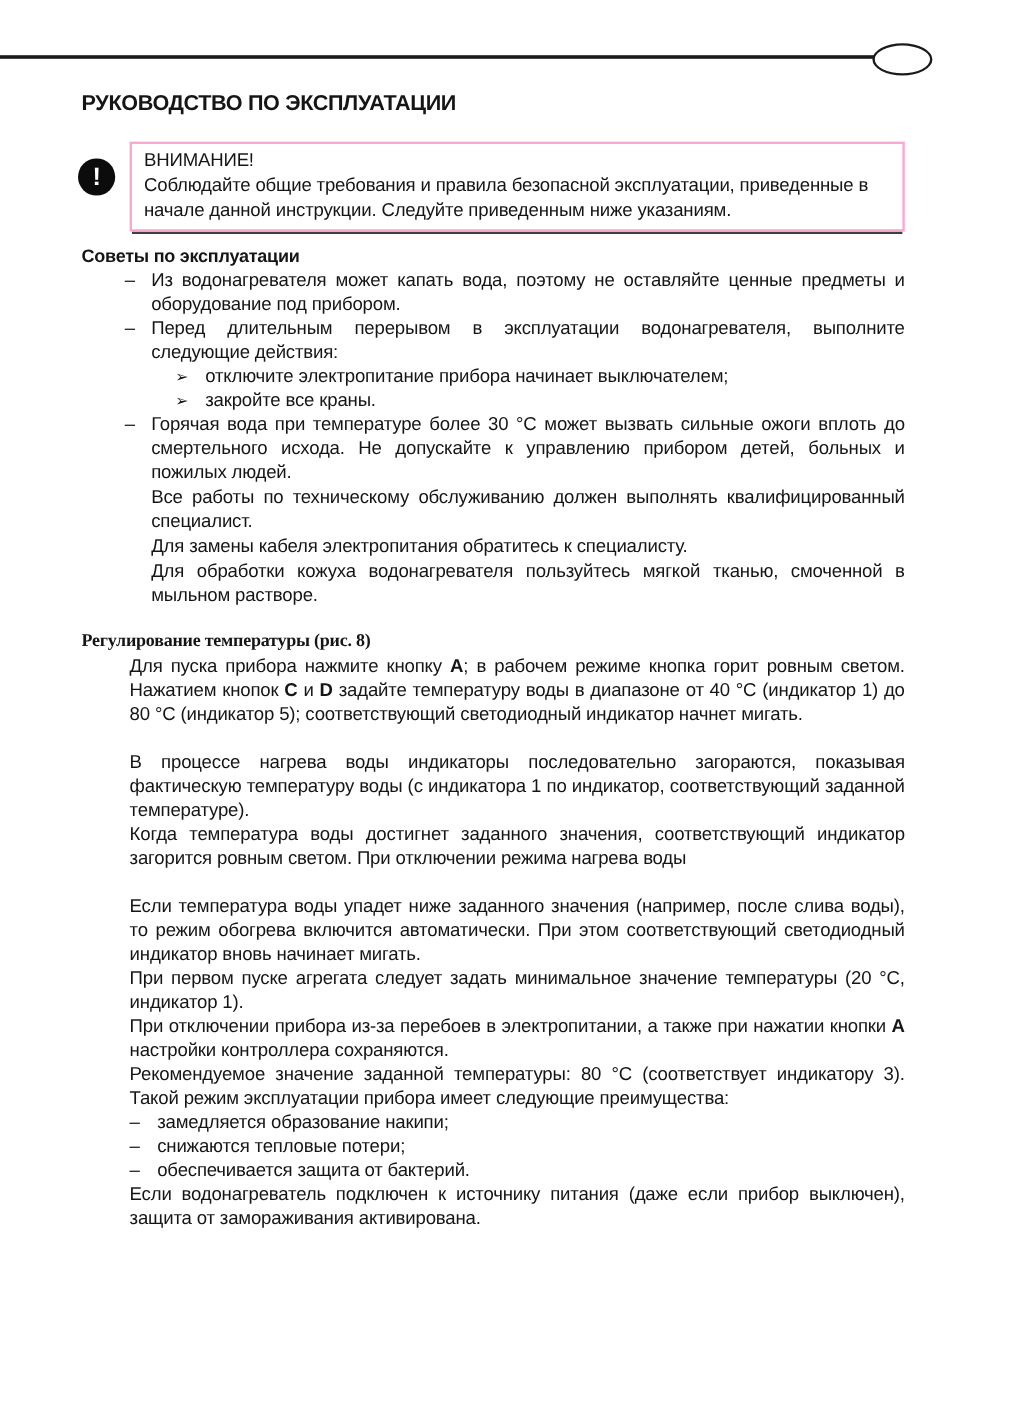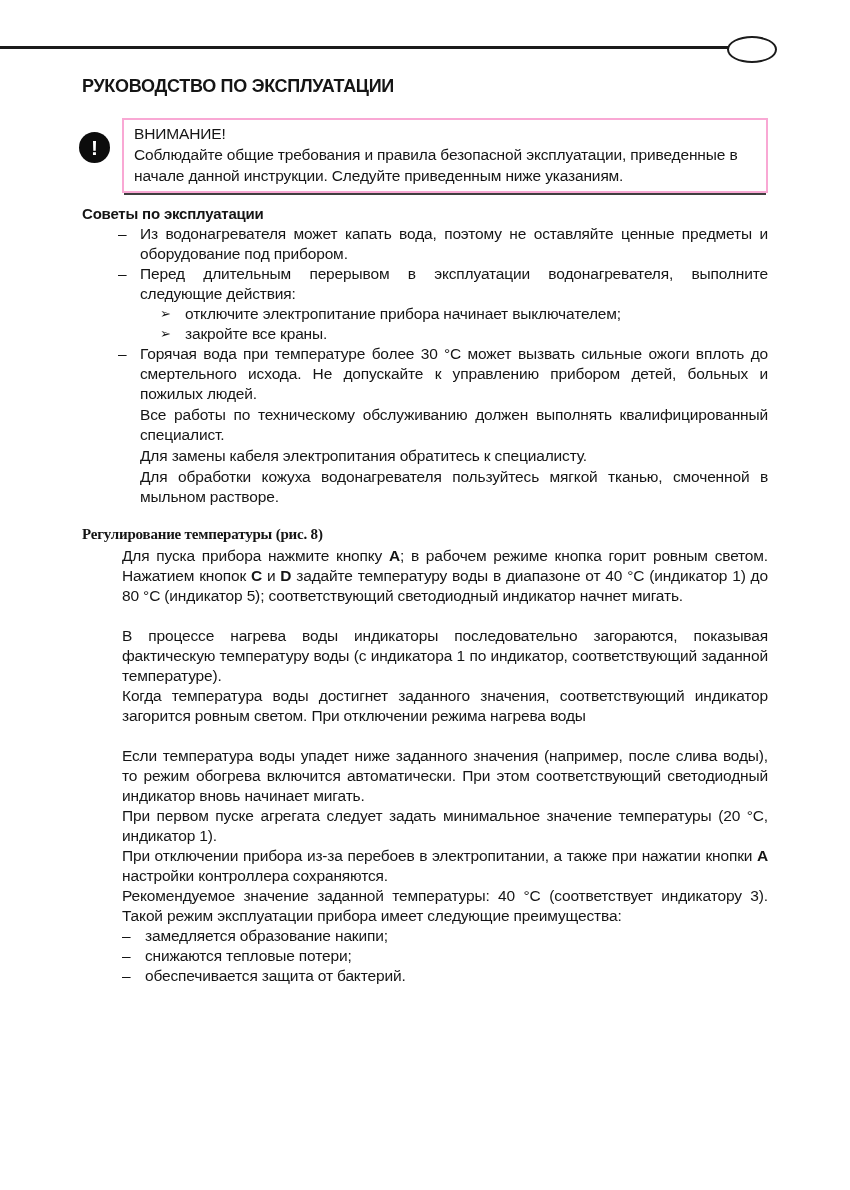--- a/index.html
+++ b/index.html
@@ -7,21 +7,21 @@
     position:relative; width:850px; height:1190px; background:#ffffff;
     overflow:hidden; color:#151515;
     font-family:"Liberation Sans", sans-serif;
   }
   .top-rule { position:absolute; left:0; top:46px; width:733px; height:3px; background:#1b1b1b; }
   .top-ellipse {
     position:absolute; left:727px; top:36px; width:46px; height:23px;
     background:#ffffff; border:2px solid #1b1b1b; border-radius:50%;
   }
   .content {
-    position:absolute; left:82px; top:76px; width:686px;
+    position:absolute; left:68px; top:76px; width:686px;
     font-size:15.5px; line-height:20px; letter-spacing:-0.15px;
   }
   h1 {
     font-size:18px; line-height:20px; font-weight:bold;
     letter-spacing:-0.3px; margin:0 0 22px 0;
   }
   .warning-row { position:relative; margin:0 0 11px 0; }
   .warning-icon {
     position:absolute; left:-3px; top:14px; width:31px; height:31px;
     background:#0c0c0c; border-radius:50%; color:#ffffff;
@@ -103,30 +103,31 @@
     <p class="reg">В процессе нагрева воды индикаторы последовательно загораются, показывая фактическую температуру воды (с индикатора 1 по индикатор, соответствующий заданной температуре).</p>
     <p class="reg">Когда температура воды достигнет заданного значения, соответствующий индикатор загорится ровным светом. При отключении режима нагрева воды</p>
 
     <div class="gap"></div>
 
     <p class="reg">Если температура воды упадет ниже заданного значения (например, после слива воды), то режим обогрева включится автоматически. При этом соответствующий светодиодный индикатор вновь начинает мигать.</p>
     <p class="reg">При первом пуске агрегата следует задать минимальное значение температуры (20 °С, индикатор 1).</p>
 
     <p class="reg"><span>При отключении прибора из-за перебоев в электропитании, а также при нажатии кнопки </span><b>А</b><span> настройки контроллера сохраняются.</span></p>
 
-    <p class="reg">Рекомендуемое значение заданной температуры: 40 °С (соответствует индикатору 3). Такой режим эксплуатации прибора имеет следующие преимущества:</p>
+    <p class="reg">Рекомендуемое значение заданной температуры: 80 °С (соответствует индикатору 3). Такой режим эксплуатации прибора имеет следующие преимущества:</p>
 
     <div class="reg-li">
       <span class="dash">–</span>
       <span class="txt">замедляется образование накипи;</span>
     </div>
     <div class="reg-li">
       <span class="dash">–</span>
       <span class="txt">снижаются тепловые потери;</span>
     </div>
     <div class="reg-li">
       <span class="dash">–</span>
       <span class="txt">обеспечивается защита от бактерий.</span>
     </div>
 
+    <p class="reg">Если водонагреватель подключен к источнику питания (даже если прибор выключен), защита от замораживания активирована.</p>
 
   </div>
 </div>
 
 </body></html>

